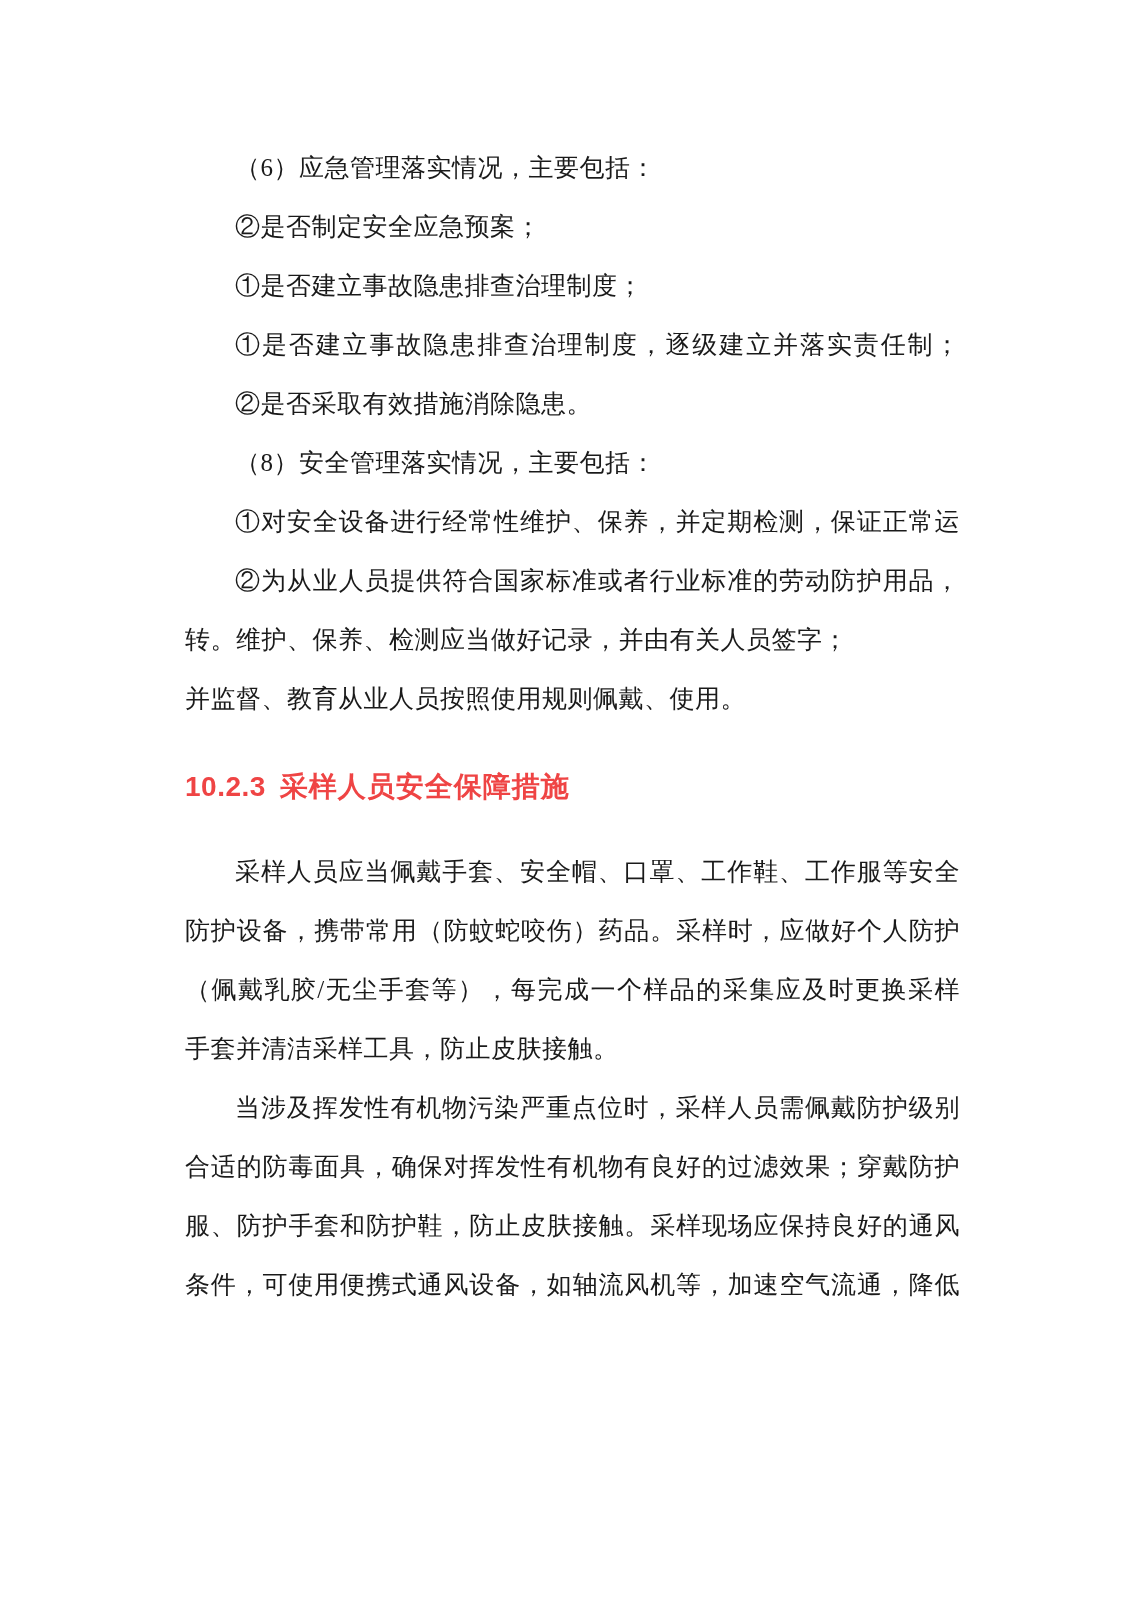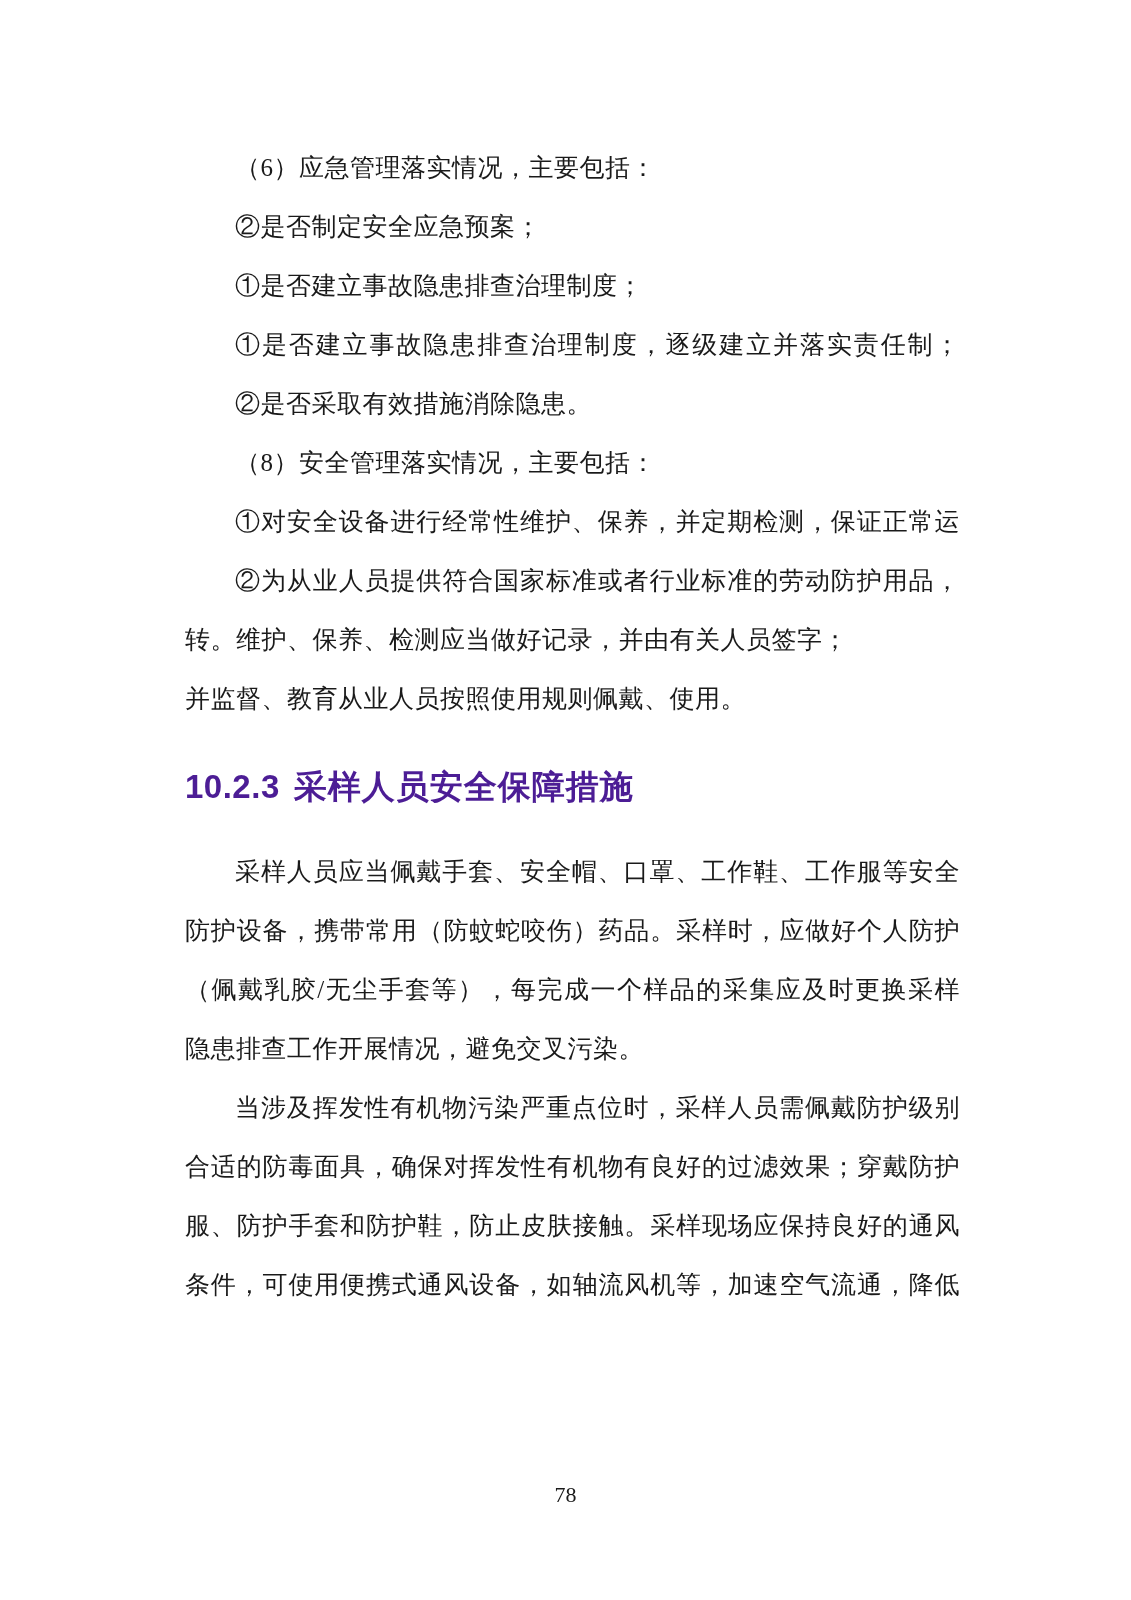--- a/index.html
+++ b/index.html
@@ -38,22 +38,22 @@
     text-align: justify;
     text-align-last: justify;
   }
   .heading {
     height: 59px;
     line-height: 59px;
     margin-top: 29px;
     margin-bottom: 26px;
     font-family: "Liberation Sans", "DejaVu Sans", sans-serif;
     font-weight: bold;
-    font-size: 33px;
-    color: #4c1d95;
+    font-size: 28px;
+    color: #ef4444;
     white-space: nowrap;
   }
   .heading .num {
     margin-right: 14px;
     letter-spacing: 0.5px;
   }
   .heading .ttl {
     letter-spacing: 1px;
   }
   .footer {
@@ -83,21 +83,20 @@
     <div class="line">转。维护、保养、检测应当做好记录，并由有关人员签字；</div>
     <div class="line">并监督、教育从业人员按照使用规则佩戴、使用。</div>
 
     <div class="heading">
       <span class="num">10.2.3</span><span class="ttl">采样人员安全保障措施</span>
     </div>
 
     <div class="line indent justify">采样人员应当佩戴手套、安全帽、口罩、工作鞋、工作服等安全</div>
     <div class="line justify">防护设备，携带常用（防蚊蛇咬伤）药品。采样时，应做好个人防护</div>
     <div class="line justify">（佩戴乳胶/无尘手套等），每完成一个样品的采集应及时更换采样</div>
-    <div class="line">隐患排查工作开展情况，避免交叉污染。</div>
+    <div class="line">手套并清洁采样工具，防止皮肤接触。</div>
     <div class="line indent justify">当涉及挥发性有机物污染严重点位时，采样人员需佩戴防护级别</div>
     <div class="line justify">合适的防毒面具，确保对挥发性有机物有良好的过滤效果；穿戴防护</div>
     <div class="line justify">服、防护手套和防护鞋，防止皮肤接触。采样现场应保持良好的通风</div>
     <div class="line justify">条件，可使用便携式通风设备，如轴流风机等，加速空气流通，降低</div>
   </div>
 
-  <div class="footer">78</div>
 </div>
 
 </body></html>

